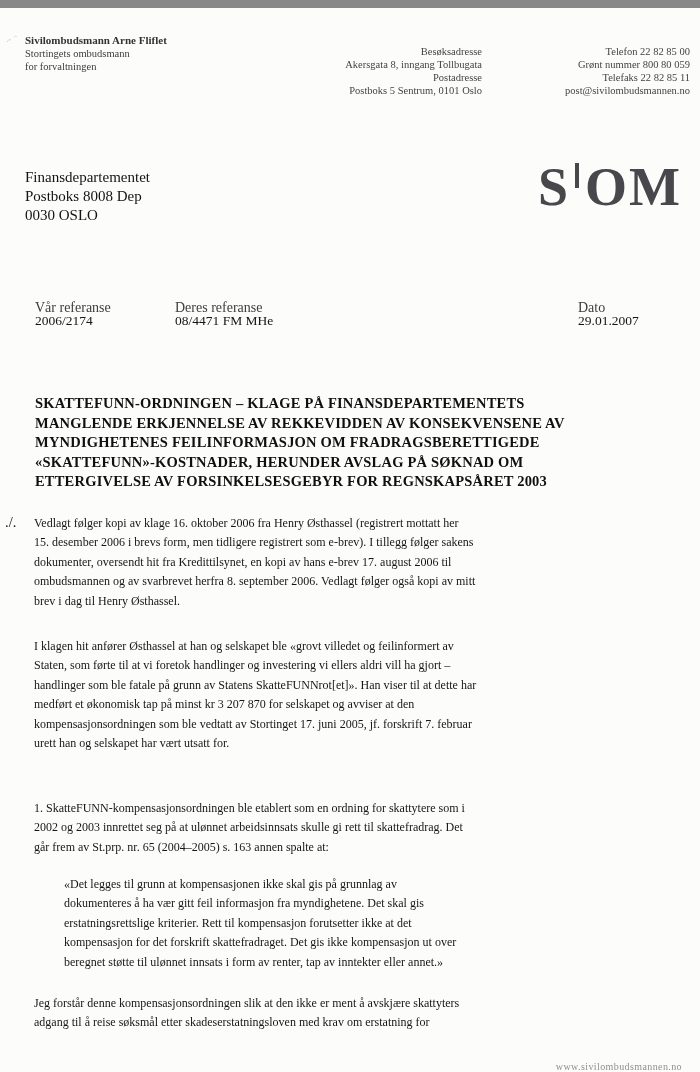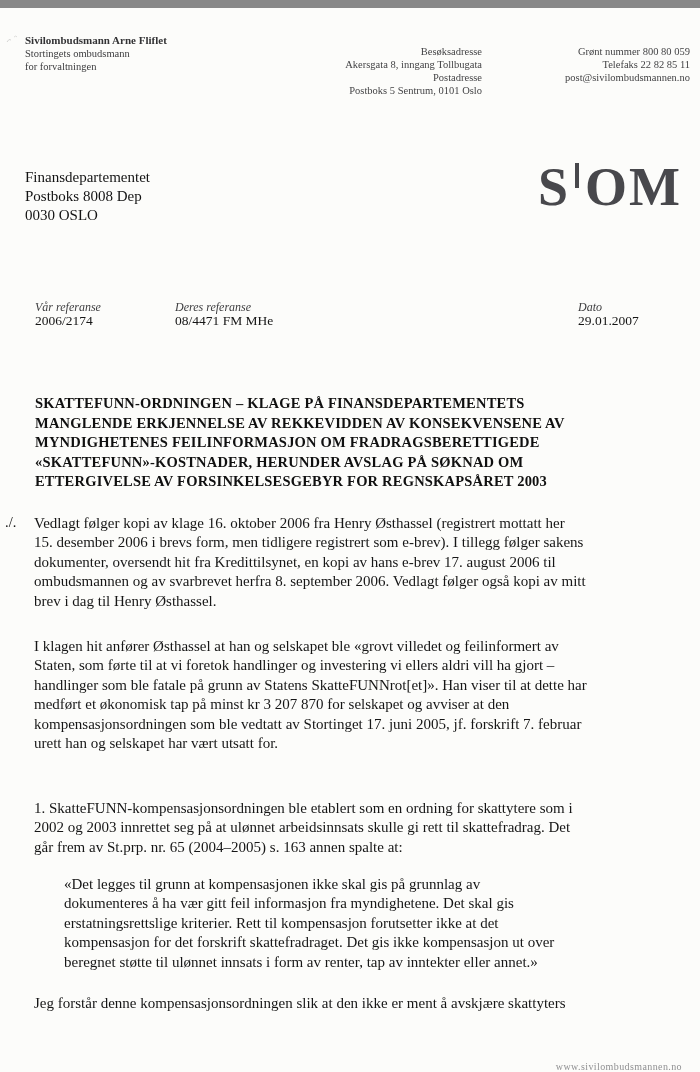--- a/index.html
+++ b/index.html
@@ -30,33 +30,33 @@
     font-size: 54px; font-weight: 700; letter-spacing: 2px;
     color: #48484c; white-space: nowrap;
   }
   .logo .logo-bar {
     display: inline-block; width: 4px; height: 25px;
     background: #48484c; margin: 0 6px 0 5px;
     vertical-align: top; margin-top: 7px;
   }
   
   .ref { position: absolute; top: 294px; }
-  .ref .ref-label { font-style: italic; font-size: 12px; color: #3d3d3f; line-height: 11px; }
+  .ref .ref-label { font-size: 14px; color: #3d3d3f; line-height: 11px; }
   .ref .ref-value { font-size: 13.5px; color: #151515; line-height: 16px; }
   .ref-our   { left: 35px; }
   .ref-yours { left: 175px; }
   .ref-date  { left: 578px; }
   
   .subject {
     position: absolute; left: 35px; top: 386px;
     font-weight: bold; font-size: 14.5px; line-height: 19.5px;
     letter-spacing: 0.2px; color: #101010; white-space: nowrap;
   }
   
-  .para { position: absolute; left: 34px; font-size: 15px; line-height: 19.4px; color: #161616; white-space: nowrap; }
+  .para { position: absolute; left: 34px; font-size: 12px; line-height: 19.4px; color: #161616; white-space: nowrap; }
   .attachment-mark { position: absolute; left: 5px; top: 506px; font-size: 14.5px; color: #161616; }
   .para-1 { top: 506px; }
   .para-2 { top: 629px; }
   .para-3 { top: 791px; }
   .quote  { top: 867px; left: 64px; }
   .para-4 { top: 986px; }
   
   .footer-url {
     position: absolute; top: 1053px; right: 18px;
     font-size: 10px; letter-spacing: .4px; color: #8f8f91;
@@ -80,20 +80,21 @@
   </div>
 
   <div class="addr-block addr-visiting">
     <div>Besøksadresse</div>
     <div>Akersgata 8, inngang Tollbugata</div>
     <div>Postadresse</div>
     <div>Postboks 5 Sentrum, 0101 Oslo</div>
   </div>
 
   <div class="addr-block addr-contact">
+    <div>Telefon 22 82 85 00</div>
     <div>Grønt nummer 800 80 059</div>
     <div>Telefaks 22 82 85 11</div>
     <div>post@sivilombudsmannen.no</div>
   </div>
 
   <div class="recipient">
     <div>Finansdepartementet</div>
     <div>Postboks 8008 Dep</div>
     <div>0030 OSLO</div>
   </div>
@@ -146,18 +147,19 @@
     </div>
   <div class="para quote">
       <div>«Det legges til grunn at kompensasjonen ikke skal gis på grunnlag av</div>
       <div>dokumenteres å ha vær gitt feil informasjon fra myndighetene. Det skal gis</div>
       <div>erstatningsrettslige kriterier. Rett til kompensasjon forutsetter ikke at det</div>
       <div>kompensasjon for det forskrift skattefradraget. Det gis ikke kompensasjon ut over</div>
       <div>beregnet støtte til ulønnet innsats i form av renter, tap av inntekter eller annet.»</div>
     </div>
   <div class="para para-4">
       <div>Jeg forstår denne kompensasjonsordningen slik at den ikke er ment å avskjære skattyters</div>
+      <div>adgang til å reise søksmål etter skadeserstatningsloven med krav om erstatning for</div>
     </div>
 
   <div class="footer-url">www.sivilombudsmannen.no</div>
   <div class="footer-bar" style="background: rgb(59, 163, 154);"></div>
 
 </div>
 
 </body></html>

